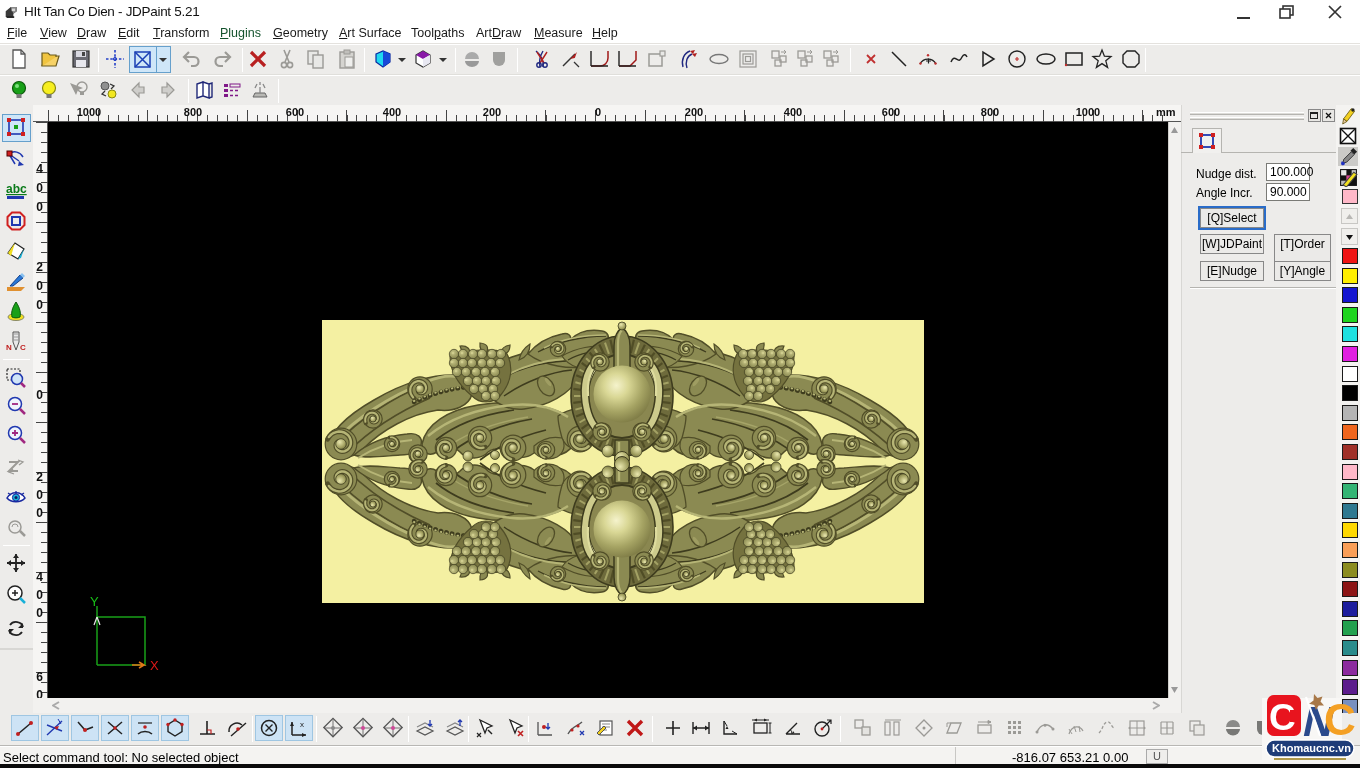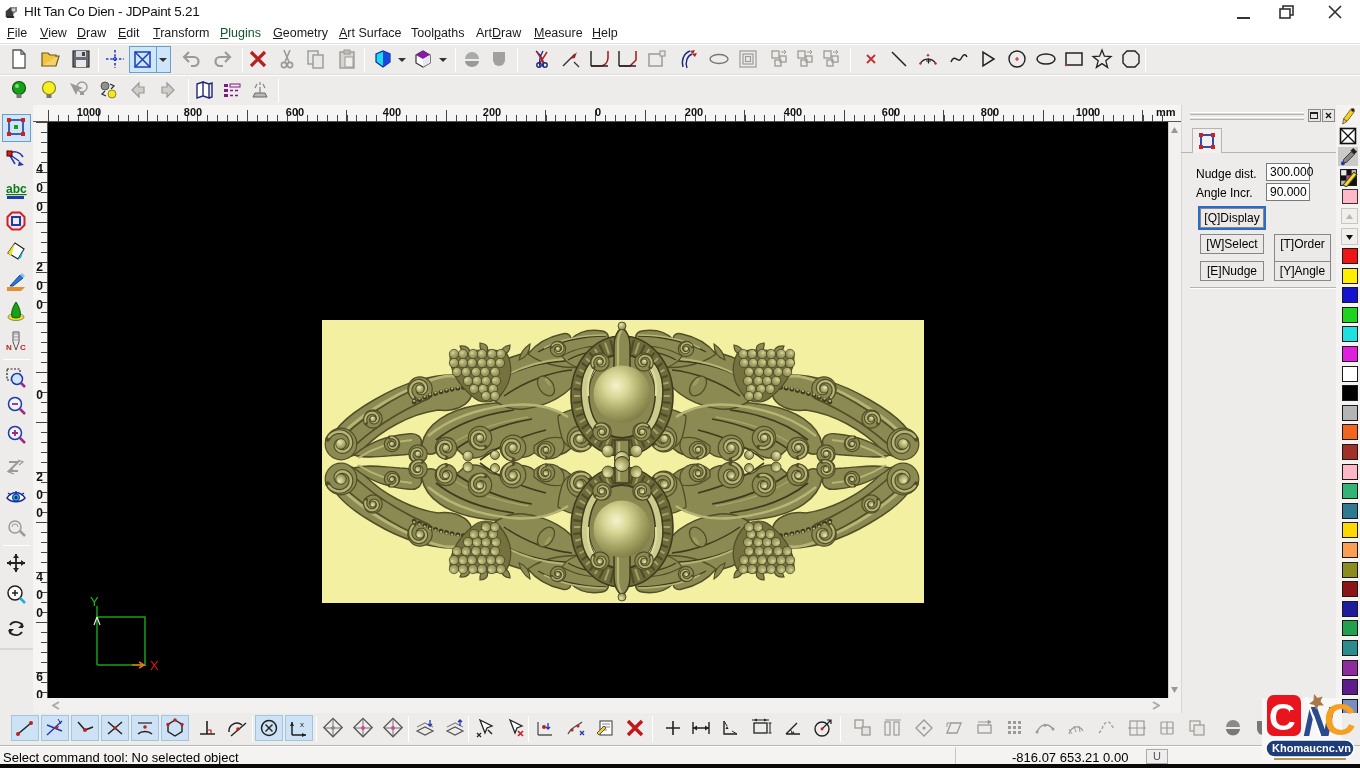--- a/index.html
+++ b/index.html
@@ -414,26 +414,26 @@
 <div class="a" style="left:1222px;top:152px;width:114px;height:1px;background:#b5b4b0;"></div>
 <svg class="a" style="left:1198px;top:132px" width="18" height="18" viewBox="0 0 18 18">
     <rect x="3" y="3" width="12" height="12" fill="none" stroke="#2038b0" stroke-width="1.8"></rect>
     <rect x="1" y="1" width="4" height="4" fill="#d02020"></rect>
     <rect x="13" y="1" width="4" height="4" fill="#d02020"></rect>
     <rect x="1" y="13" width="4" height="4" fill="#d02020"></rect>
     <rect x="13" y="13" width="4" height="4" fill="#d02020"></rect>
   </svg>
 <div class="a" style="left:1196px;top:167px;font-size:12px;color:#000;">Nudge dist.</div>
 <div class="a" style="left:1196px;top:186px;font-size:12px;color:#000;">Angle Incr.</div>
-<div class="a" style="left:1266px;top:163px;width:44px;height:18px;background:#fff;border:1px solid #7a7a76;font-size:12px;color:#000;padding-left:3px;line-height:16px;">300.000</div>
+<div class="a" style="left:1266px;top:163px;width:44px;height:18px;background:#fff;border:1px solid #7a7a76;font-size:12px;color:#000;padding-left:3px;line-height:16px;">100.000</div>
 <div class="a" style="left:1266px;top:183px;width:44px;height:18px;background:#fff;border:1px solid #7a7a76;font-size:12px;color:#000;padding-left:3px;line-height:16px;">90.000</div>
 <div class="a" style="left:1198px;top:206px;width:68px;height:24px;border:2px solid #2a6cc8;"></div>
-<div class="btn" style="left:1200px;top:208px;width:64px;height:20px;line-height:19px;">[Q]Display</div>
+<div class="btn" style="left:1200px;top:208px;width:64px;height:20px;line-height:19px;">[Q]Select</div>
 <div class="btn" style="left:1274px;top:208px;width:57px;height:20px;line-height:19px;margin-top:44px;">[R]Lock</div>
-<div class="btn" style="left:1200px;top:234px;width:64px;height:20px;line-height:19px;">[W]Select</div>
+<div class="btn" style="left:1200px;top:234px;width:64px;height:20px;line-height:19px;">[W]JDPaint</div>
 <div class="btn" style="left:1274px;top:234px;width:57px;height:36px;line-height:19px;text-align:center;">[T]Order</div>
 <div class="btn" style="left:1200px;top:261px;width:64px;height:20px;line-height:19px;">[E]Nudge</div>
 <div class="btn" style="left:1274px;top:261px;width:57px;height:20px;line-height:19px;">[Y]Angle</div>
 <div class="a" style="left:1190px;top:287px;width:146px;height:2px;border-top:1px solid #b5b4b0;border-bottom:1px solid #fff;"></div>
 <div class="a" style="left:1336px;top:105px;width:24px;height:663px;background:#f4f3f1;"></div>
 <div class="a" style="left:1341px;top:106px;width:17px;height:19px;"><svg width="17" height="19" viewBox="0 0 20 20">
       <path d="M12 2 l4 3 -9 12 -4 -3 z" fill="#f2d020" stroke="#6a5a10"></path>
       <path d="M3 14 l4 3 -5 3 z" fill="#e8c8a0" stroke="#6a5a10"></path>
       <circle cx="14" cy="3.5" r="2" fill="#222"></circle>
     </svg></div>

